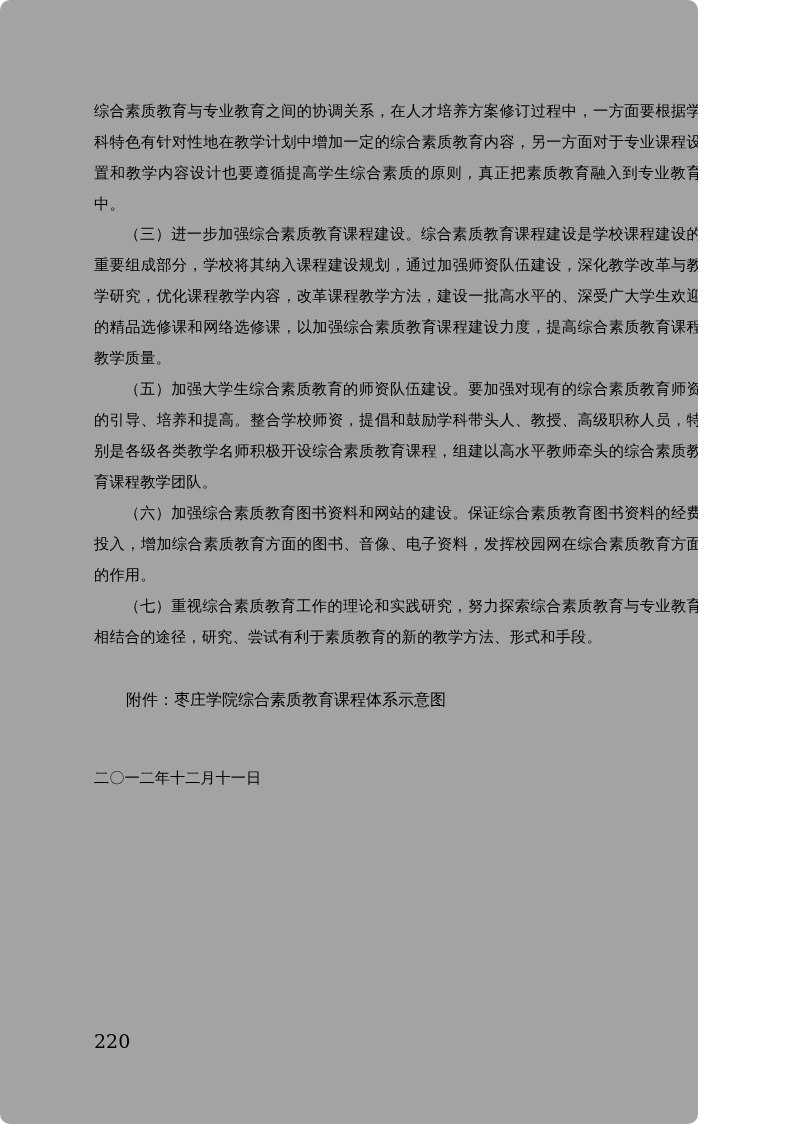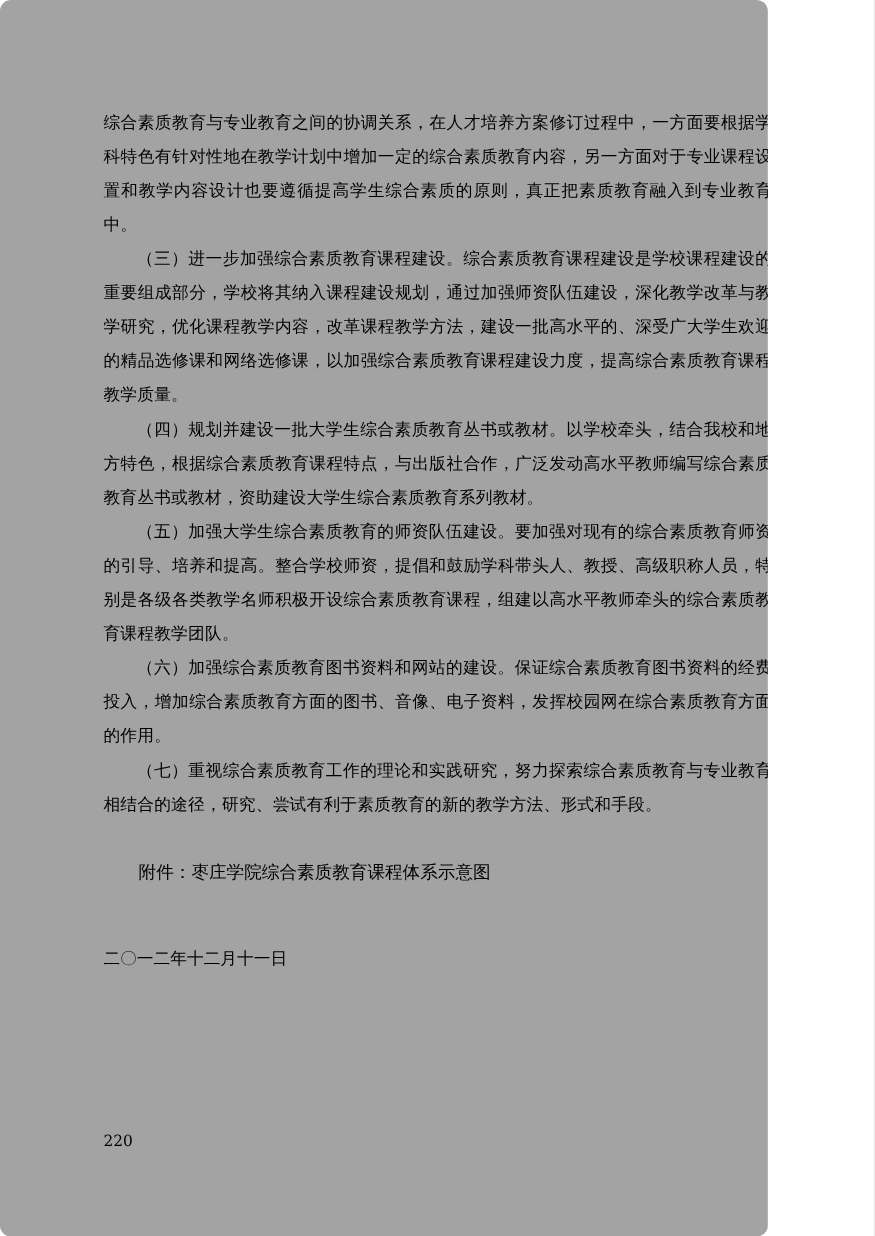--- a/index.html
+++ b/index.html
@@ -26,56 +26,56 @@
   .para {
     font-size: 15.2px;
     line-height: 31px;
     text-align: justify;
     text-justify: inter-ideograph;
     margin: 0;
     letter-spacing: 0.2px;
   }
   .indent {
     text-indent: 2em;
+    font-family: Liberation Mono, monospace;
   }
   .attachment {
     font-size: 16px;
     line-height: 31px;
     margin: 0;
     text-indent: 2em;
   }
   .spacer-sm { height: 18px; }
   .spacer-md { height: 30px; }
   .date-line {
     font-size: 15.2px;
     line-height: 31px;
     margin: 0;
     padding-right: 42px;
   }
   .page-number {
     position: absolute;
     left: 94px;
     top: 1030px;
-    font-size: 14px;
+    font-size: 19px;
     font-family: "DejaVu Serif", "Liberation Serif", serif;
     color: #000000;
   }
 </style>
 </head>
 <body>
 
 <div class="page">
 
   <div class="content">
 
     <p class="para">综合素质教育与专业教育之间的协调关系，在人才培养方案修订过程中，一方面要根据学科特色有针对性地在教学计划中增加一定的综合素质教育内容，另一方面对于专业课程设置和教学内容设计也要遵循提高学生综合素质的原则，真正把素质教育融入到专业教育中。</p>
 
     <p class="para indent">（三）进一步加强综合素质教育课程建设。综合素质教育课程建设是学校课程建设的重要组成部分，学校将其纳入课程建设规划，通过加强师资队伍建设，深化教学改革与教学研究，优化课程教学内容，改革课程教学方法，建设一批高水平的、深受广大学生欢迎的精品选修课和网络选修课，以加强综合素质教育课程建设力度，提高综合素质教育课程教学质量。</p>
 
-    <p class="para indent">（四）规划并建设一批大学生综合素质教育丛书或教材。以学校牵头，结合我校和地方特色，根据综合素质教育课程特点，与出版社合作，广泛发动高水平教师编写综合素质教育丛书或教材，资助建设大学生综合素质教育系列教材。</p>
 
     <p class="para indent">（五）加强大学生综合素质教育的师资队伍建设。要加强对现有的综合素质教育师资的引导、培养和提高。整合学校师资，提倡和鼓励学科带头人、教授、高级职称人员，特别是各级各类教学名师积极开设综合素质教育课程，组建以高水平教师牵头的综合素质教育课程教学团队。</p>
 
     <p class="para indent">（六）加强综合素质教育图书资料和网站的建设。保证综合素质教育图书资料的经费投入，增加综合素质教育方面的图书、音像、电子资料，发挥校园网在综合素质教育方面的作用。</p>
 
     <p class="para indent">（七）重视综合素质教育工作的理论和实践研究，努力探索综合素质教育与专业教育相结合的途径，研究、尝试有利于素质教育的新的教学方法、形式和手段。</p>
 
 
     <div class="spacer-md"></div>
 

